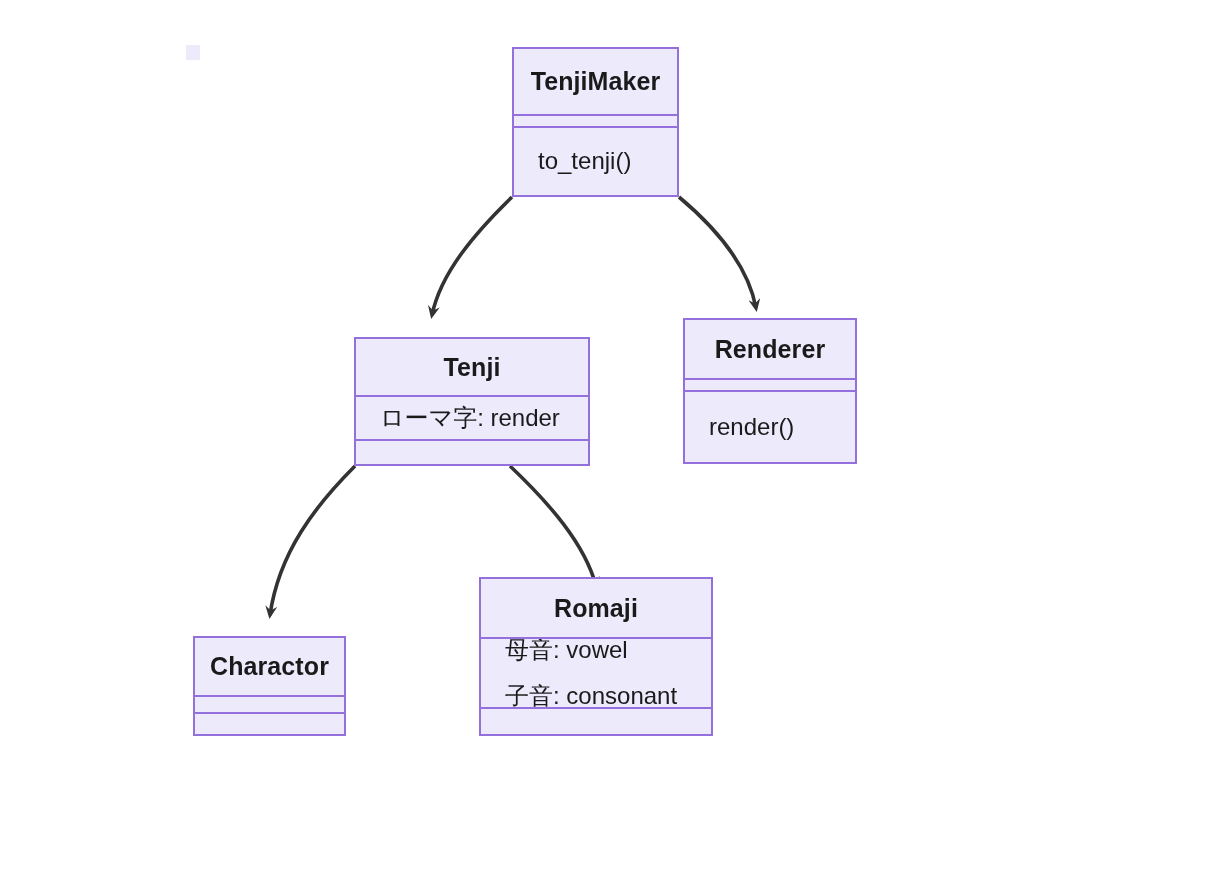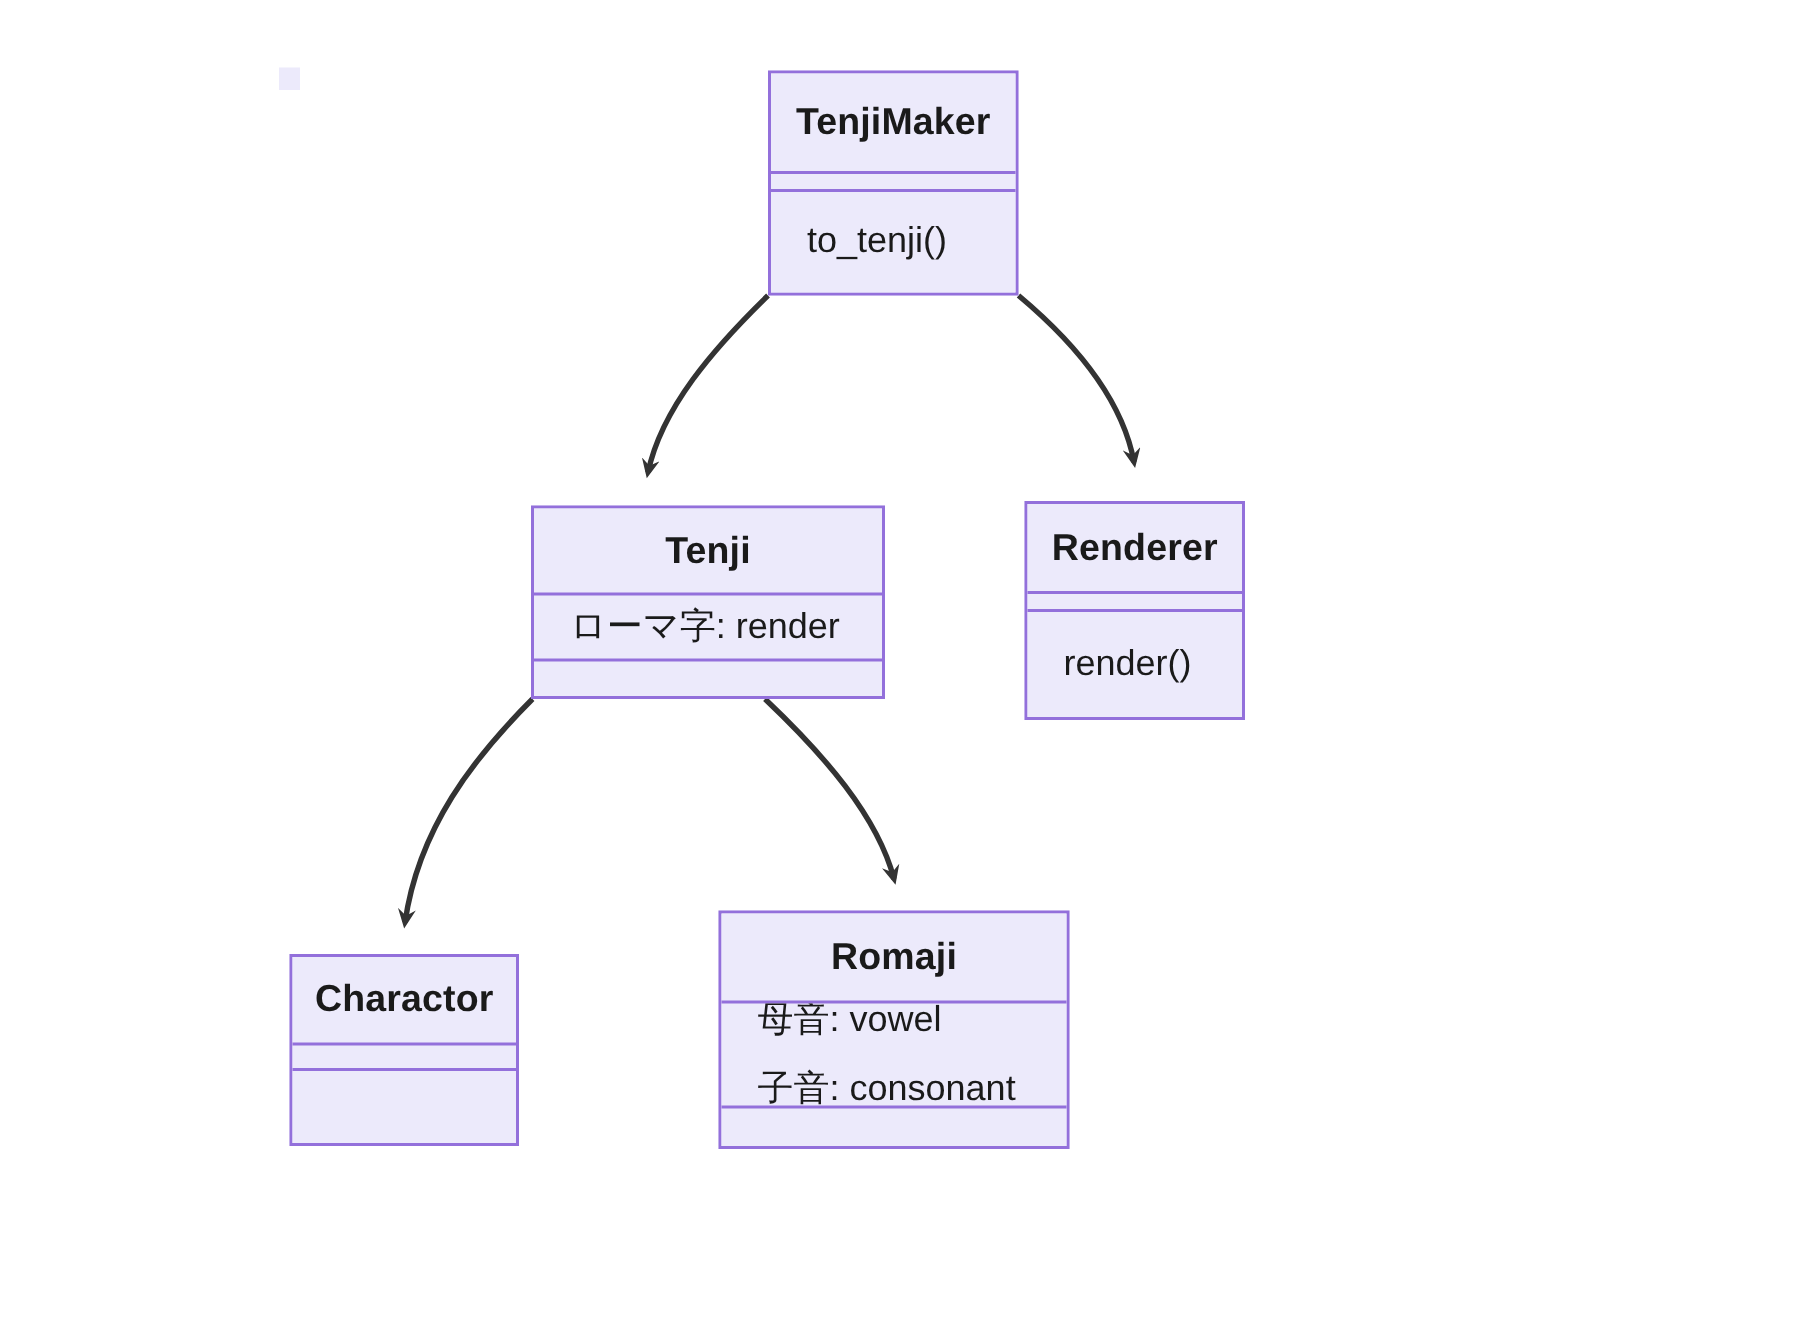--- a/index.html
+++ b/index.html
@@ -109,35 +109,35 @@
   </div>
 
   <div class="uml-class" style="left:314px; top:337px; width:236px; height:129px;margin-left:40px;">
     <div class="compartment class-title" style="height:56px;">Tenji</div>
     <div class="compartment divided members" style="height:44px;">
       <div class="member-line">ローマ字: render</div>
     </div>
     <div class="compartment divided empty-compartment" style="flex:1;"></div>
   </div>
 
-  <div class="uml-class" style="left:683px; top:334px; width:147px; height:146px;">
+  <div class="uml-class" style="left:683px; top:318px; width:174px; height:146px;">
     <div class="compartment class-title" style="height:58px;">Renderer</div>
     <div class="compartment divided empty-compartment" style="height:12px;"></div>
     <div class="compartment divided members" style="flex:1;">
       <div class="member-line">render()</div>
     </div>
   </div>
 
-  <div class="uml-class" style="left:193px; top:636px; width:153px; height:128px;">
+  <div class="uml-class" style="left:193px; top:636px; width:153px; height:100px;">
     <div class="compartment class-title" style="height:57px;">Charactor</div>
     <div class="compartment divided empty-compartment" style="height:17px;"></div>
     <div class="compartment divided empty-compartment" style="flex:1;"></div>
   </div>
 
-  <div class="uml-class" style="left:479px; top:607px; width:234px; height:159px;">
+  <div class="uml-class" style="left:479px; top:577px; width:234px; height:159px;">
     <div class="compartment class-title" style="height:58px;">Romaji</div>
     <div class="compartment divided members" style="height:70px;gap:15px;">
       <div class="member-line">母音: vowel</div>
       <div class="member-line">子音: consonant</div>
     </div>
     <div class="compartment divided empty-compartment" style="flex:1;"></div>
   </div>
 
 </div>
 

